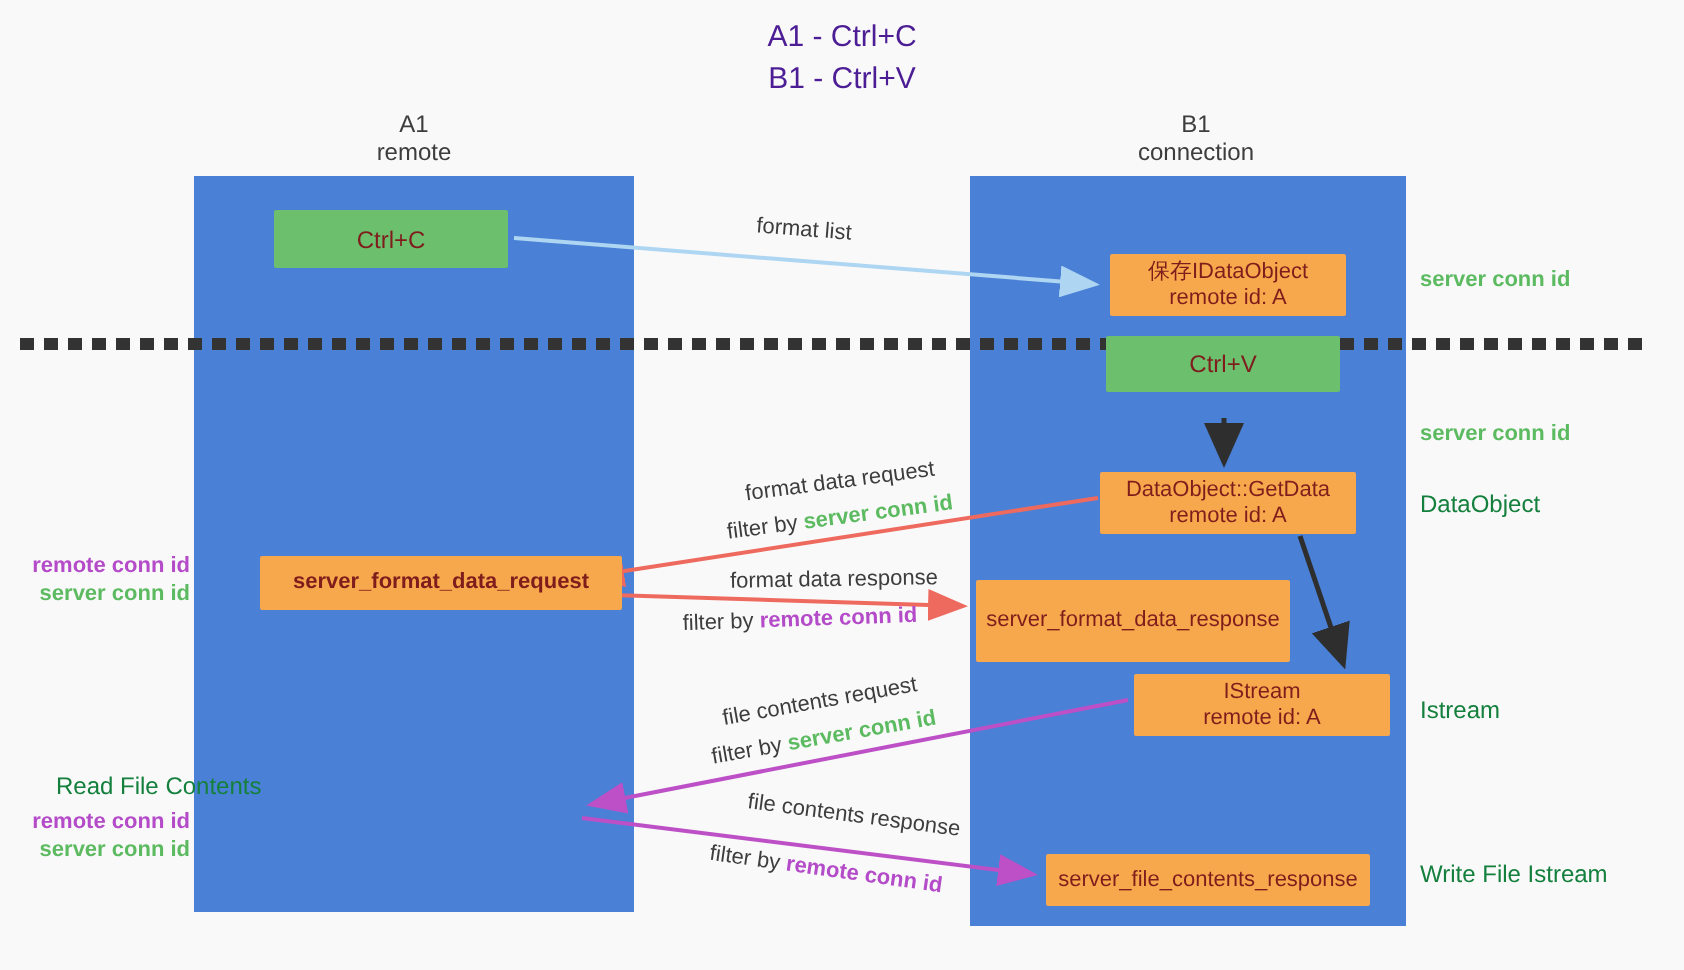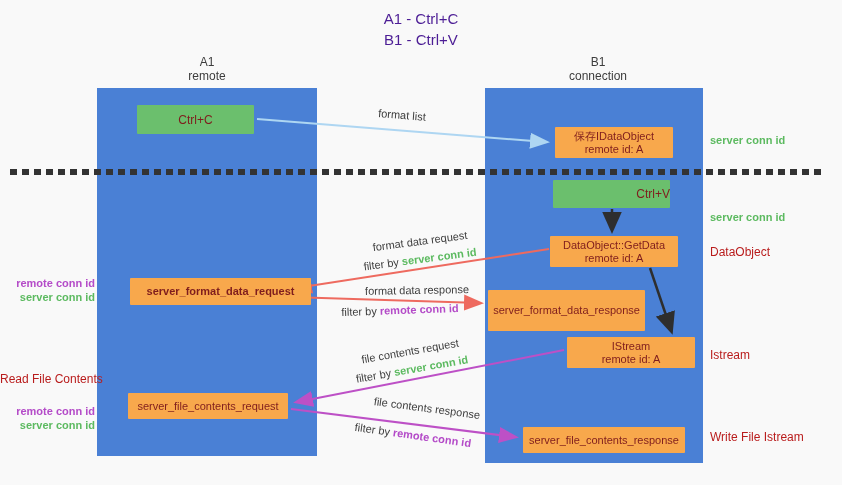--- a/index.html
+++ b/index.html
@@ -18,40 +18,40 @@
   #col-a1{left:97px;top:88px;width:220px;height:368px;}
   #col-b1{left:485px;top:88px;width:218px;height:375px;}
 
   .box{position:absolute;display:flex;flex-direction:column;align-items:center;
        justify-content:center;color:#7f1d1d;text-align:center;z-index:10;border-radius:1px;}
   .box.green{background:#6bbf6d;font-size:12px;}
   .box.orange{background:#f8a84c;font-size:11px;line-height:13px;}
 
   #box-ctrl-c{left:137px;top:105px;width:117px;height:29px;}
   #box-save{left:555px;top:127px;width:118px;height:31px;}
-  #box-ctrl-v{left:553px;top:180px;width:117px;height:28px;align-items:flex-end;}
+  #box-ctrl-v{left:553px;top:168px;width:117px;height:28px;}
   #box-getdata{left:550px;top:236px;width:128px;height:31px;}
   #box-fmt-req{left:130px;top:278px;width:181px;height:27px;font-weight:bold;}
   #box-fmt-resp{left:488px;top:290px;width:157px;height:41px;}
   #box-istream{left:567px;top:337px;width:128px;height:31px;}
   #box-file-req{left:128px;top:393px;width:160px;height:26px;}
   #box-file-resp{left:523px;top:427px;width:162px;height:26px;}
 
   svg.overlay{position:absolute;left:0;top:0;z-index:5;}
 
   .alabel{position:absolute;font-size:11px;color:#3d3d3d;text-align:center;
           white-space:nowrap;z-index:12;}
   .green-id{color:#5cba60;font-weight:bold;}
   .purple-id{color:#b44bc8;font-weight:bold;}
 
   .side-left{position:absolute;left:0;width:95px;text-align:right;font-size:11px;
              line-height:13px;white-space:nowrap;z-index:12;}
   .side-right{position:absolute;left:710px;width:130px;text-align:left;font-size:11px;
               line-height:13px;white-space:nowrap;z-index:12;}
-  .plain{color:#b91c1c;font-size:12px;font-weight:normal;}
+  .plain{color:#15803d;font-size:12px;font-weight:normal;}
 </style>
 </head>
 <body>
 
 <div id="canvas">
 
   <div class="title">
     <div>A1 - Ctrl+C</div>
     <div>B1 - Ctrl+V</div>
   </div>
@@ -125,23 +125,20 @@
 
   <div class="box orange" id="box-fmt-resp">
     <span>server_format_data_response</span>
   </div>
 
   <div class="box orange" id="box-istream">
     <span>IStream</span>
     <span>remote id: A</span>
   </div>
 
-  <div class="box orange" id="box-file-req">
-    <span>server_file_contents_request</span>
-  </div>
 
   <div class="box orange" id="box-file-resp">
     <span>server_file_contents_response</span>
   </div>
 
   <div class="alabel" style="left:352px;top:109px;width:100px;transform:rotate(4.5deg);">format list</div>
 
   <div class="alabel" style="left:355px;top:235px;width:130px;transform:rotate(-7.5deg);">format data request</div>
 
   <div class="alabel" style="left:345px;top:253px;width:150px;transform:rotate(-7.5deg);">
@@ -162,21 +159,21 @@
 
   <div class="alabel" style="left:357px;top:402px;width:140px;transform:rotate(7.5deg);">file contents response</div>
 
   <div class="alabel" style="left:338px;top:429px;width:150px;transform:rotate(8deg);">
     <span>filter by </span><span class="purple-id">remote conn id</span>
   </div>
 
   <div class="side-left purple-id" style="top:277px;">remote conn id</div>
   <div class="side-left green-id" style="top:291px;">server conn id</div>
 
-  <div class="side-left plain" style="top:373px;">Read File Contents</div>
+  <div class="side-left plain" style="top:387px;padding-left:28px;">Read File Contents</div>
   <div class="side-left purple-id" style="top:405px;">remote conn id</div>
   <div class="side-left green-id" style="top:419px;">server conn id</div>
 
   <div class="side-right green-id" style="top:134px;">server conn id</div>
   <div class="side-right green-id" style="top:211px;">server conn id</div>
   <div class="side-right plain" style="top:246px;">DataObject</div>
   <div class="side-right plain" style="top:349px;">Istream</div>
   <div class="side-right plain" style="top:431px;">Write File Istream</div>
 
 </div>

